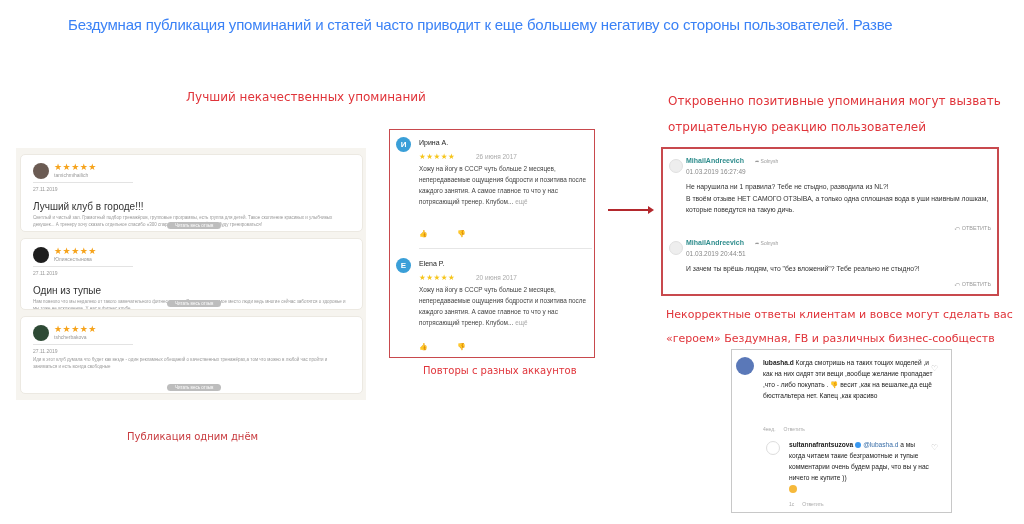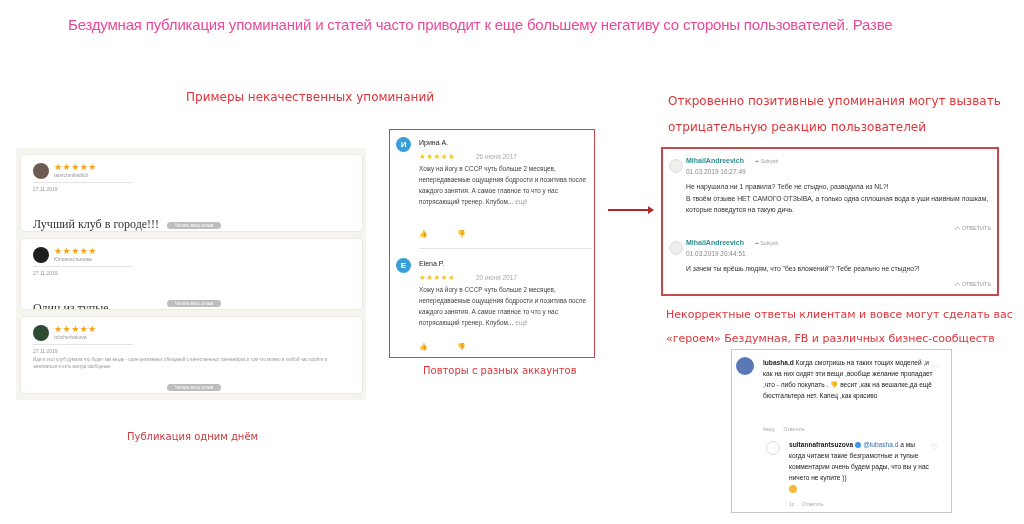--- a/index.html
+++ b/index.html
@@ -1,34 +1,34 @@
 <!DOCTYPE html>
 <html><head>
 <meta charset="utf-8">
 <style>
   * { box-sizing: border-box; margin: 0; padding: 0; }
   html, body { width: 1024px; height: 524px; background: #ffffff; overflow: hidden; }
   body { position: relative; font-family: "Liberation Sans", sans-serif; color: #333; }
 
-  .intro { position: absolute; left: 68px; top: 10px; width: 900px; font-size: 15px; line-height: 30px; color: #ec4899; font-family: "Liberation Sans Narrow", "Liberation Sans", sans-serif; letter-spacing: -0.2px; }
+  .intro { position: absolute; left: 68px; top: 10px; width: 900px; font-size: 15px; line-height: 30px; color: #3b82f6; font-family: "Liberation Sans Narrow", "Liberation Sans", sans-serif; letter-spacing: -0.2px; }
 
   .red-caption { position: absolute; color: #e0343a; font-family: "DejaVu Sans", sans-serif; font-size: 12px; line-height: 26px; }
 
   
   .left-panel { position: absolute; left: 16px; top: 148px; width: 350px; height: 252px; background: #f6f4ef; padding: 3px; }
   .lcard { position: absolute; left: 4px; width: 343px; background: #fff; border: 1px solid #ece9e2; border-radius: 5px; padding: 8px 10px 0 12px; overflow: hidden; }
   .lcard .head { display: flex; align-items: center; gap: 5px; }
   .lcard .av { width: 16px; height: 16px; border-radius: 50%; background: #6b5b53; }
   .lcard .av.dark { background: #1e1e1e; }
   .lcard .av.green { background: #2e4a35; }
   .lcard .stars { color: #f6a31b; font-size: 9px; letter-spacing: 0.5px; line-height: 9px; }
   .lcard .uname { font-size: 5px; color: #999; line-height: 7px; }
   .lcard .sep { width: 100px; height: 1px; background: #e3e3e3; margin: 3px 0 3px 0; }
   .lcard .date { font-size: 5px; color: #999; }
-  .lcard .title { font-size: 12px; color: #333; margin-top: 25px; font-family: Liberation Serif, serif; }
+  .lcard .title { font-size: 10px; color: #333; margin-top: 9px; font-family: Liberation Sans, sans-serif; }
   .lcard .body { font-size: 4.5px; color: #999; line-height: 7px; margin-top: 2px; height: 14px; overflow: hidden; }
   .lcard .readmore { position: absolute; bottom: 2px; left: 146px; background: #bdbdbd; color: #fff; font-size: 4.5px; padding: 1px 8px; border-radius: 5px; }
 
   
   .mid-panel { position: absolute; left: 389px; top: 129px; width: 206px; height: 229px; border: 1px solid #c8494d; background: #fff; }
   .mrev { position: absolute; left: 6px; width: 196px; }
   .mrev .avatar { position: absolute; left: 0; top: 0; width: 15px; height: 15px; border-radius: 50%; background: #3a9fd8; color: #fff; font-size: 8px; text-align: center; line-height: 15px; font-weight: bold; }
   .mrev .name { position: absolute; left: 23px; top: 2px; font-size: 7px; color: #222; }
   .mrev .stars { position: absolute; left: 23px; top: 15px; color: #f6c51b; font-size: 7.5px; letter-spacing: 0.5px; }
   .mrev .date { position: absolute; left: 80px; top: 16px; font-size: 6.5px; color: #aaa; }
@@ -65,21 +65,21 @@
   .emoji-thumb { display: inline-block; color: #e8a118; }
   .emoji-smile { display: inline-block; width: 8px; height: 8px; border-radius: 50%; background: #f6b93b; vertical-align: middle; }
 </style>
 </head>
 <body>
 
 <div class="intro">
   <div>Бездумная публикация упоминаний и статей часто приводит к еще большему негативу со стороны пользователей. Разве</div>
 </div>
 
-<div class="red-caption" style="left:186px; top:84px;">Примеры некачественных упоминаний</div>
+<div class="red-caption" style="left:186px; top:84px;">Лучший некачественных упоминаний</div>
 <div class="red-caption" style="left:127px; top:424px; font-size:10px; color:#c83a3e;">Публикация одним днём</div>
 <div class="red-caption" style="left:423px; top:358px; font-size:10px;">Повторы  с разных аккаунтов</div>
 <div class="red-caption" style="left:668px; top:88px;">Откровенно позитивные упоминания могут вызвать</div>
 <div class="red-caption" style="left:668px; top:114px;">отрицательную реакцию пользователей</div>
 <div class="red-caption" style="left:666px; top:302px; font-size:11px;">Некорректные ответы клиентам и вовсе могут сделать вас</div>
 <div class="red-caption" style="left:666px; top:326px; font-size:11px;">«героем» Бездумная, FB и различных бизнес-сообществ</div>
 
 <div class="left-panel">
   <div class="lcard" style="top:6px; height:78px;">
     <div class="head">

